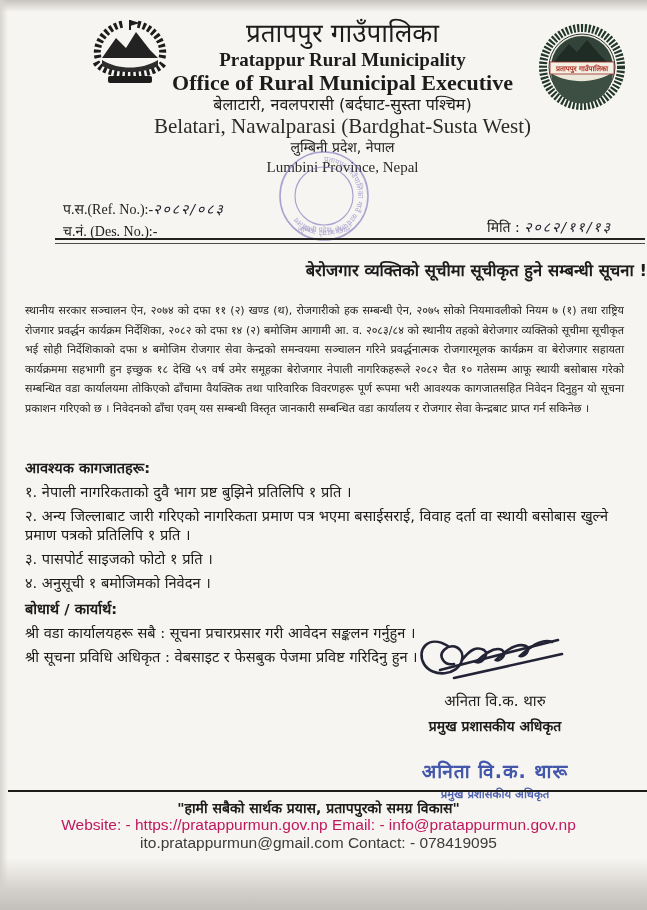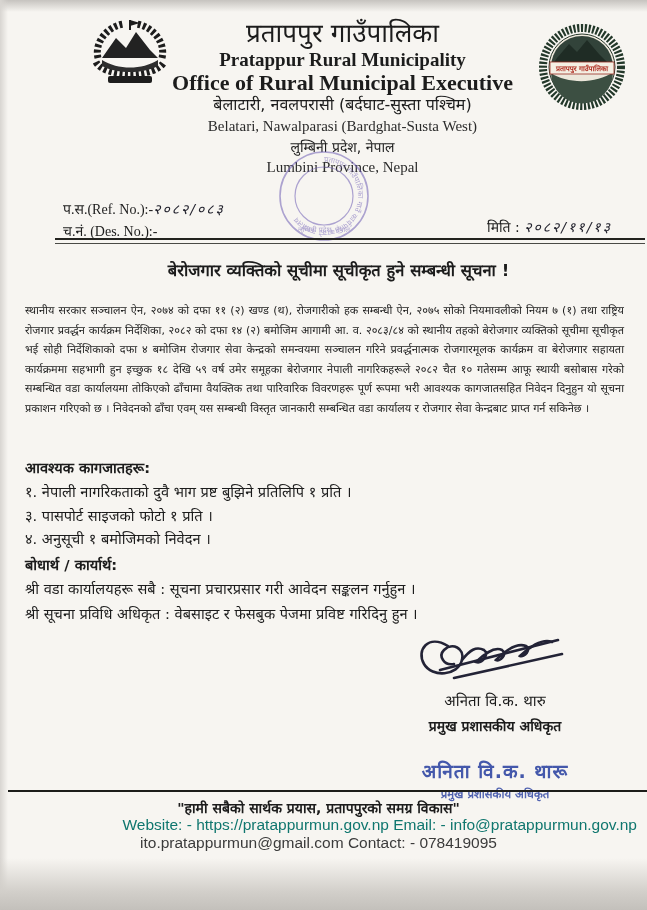--- a/index.html
+++ b/index.html
@@ -16,38 +16,38 @@
   .scan-edge-left{position:absolute;top:0;bottom:0;left:0;width:8px;
     background:linear-gradient(90deg,#d8d5d1,rgba(248,246,243,0));}
 
   
   .letterhead{position:absolute;top:18px;left:38px;right:0;text-align:center;line-height:1;}
   .np-title{font-size:26px;line-height:30px;font-weight:500;}
   .en-title{font-family:"Liberation Serif",serif;font-weight:700;font-size:19px;line-height:23px;}
   .np-office{font-size:30px;line-height:35px;font-weight:600;letter-spacing:1px;}
   .en-office{font-family:Liberation Serif, serif;font-weight:700;font-size:22px;line-height:23px;}
   .np-addr{font-size:16px;line-height:22px;}
-  .en-addr{font-family:"Liberation Serif",serif;font-size:15px;line-height:21px;color:#2b2b2b;}
+  .en-addr{font-family:"Liberation Serif",serif;font-size:21px;line-height:21px;color:#2b2b2b;}
   .np-prov{font-size:14px;line-height:20px;}
   .en-prov{font-family:"Liberation Serif",serif;font-size:15px;line-height:20px;color:#2b2b2b;}
 
   .emblem{position:absolute;left:84px;top:14px;width:92px;height:82px;}
   .seal{position:absolute;left:537px;top:24px;width:90px;height:86px;}
   .ink-stamp{position:absolute;left:276px;top:148px;width:96px;height:96px;opacity:.55;}
 
   
   .ref-row1{position:absolute;left:63px;top:199px;font-size:14px;}
   .ref-row2{position:absolute;left:63px;top:221px;font-size:14px;}
   .ref-label{font-family:"Liberation Serif",serif;font-size:14px;}
   .hand{font-style:italic;letter-spacing:2px;color:#23232e;font-size:14px;}
   .date-row{position:absolute;left:487px;top:217px;font-size:14px;white-space:nowrap;}
   .double-rule{position:absolute;left:55px;right:2px;top:238px;height:3px;
     border-top:2.5px solid #23231f;border-bottom:1.2px solid #4a4a46;}
 
-  .notice-title{position:absolute;left:30px;right:0;top:258px;margin:0;text-align:center;
+  .notice-title{position:absolute;left:30px;right:0;top:258px;margin:0;text-align:right;
     font-size:16.5px;font-weight:700;}
 
   .body-text{position:absolute;left:25px;right:23px;top:301px;margin:0;
     font-size:11px;line-height:19.6px;text-align:justify;}
 
   .lists{position:absolute;left:25px;right:23px;top:458px;font-size:14.6px;line-height:19.8px;}
   .docs-heading{font-weight:700;margin-bottom:4px;}
   .doc-item{margin-bottom:4px;}
   .cc-heading{font-weight:700;margin-top:6px;margin-bottom:4px;}
   .cc-line{margin-bottom:5px;}
@@ -56,22 +56,22 @@
   .sig-block{position:absolute;right:32px;top:616px;width:240px;text-align:center;}
   .sig-svg{display:block;margin:0 auto;width:170px;height:72px;}
   .sig-name{font-size:15px;margin-top:2px;}
   .sig-desg{font-size:14px;font-weight:600;margin-top:6px;}
   .stamp-name{font-size:19px;font-weight:700;margin-top:23px;color:#4458ab;letter-spacing:1px;}
   .stamp-desg{font-size:11.5px;font-weight:600;margin-top:2px;color:#5163b0;}
 
   
   .foot-rule{position:absolute;left:8px;right:0;top:790px;border-top:2.5px solid #1d1d1a;}
   .slogan{position:absolute;left:0;right:10px;top:798px;text-align:center;font-size:14px;font-weight:600;}
-  .web-line{position:absolute;left:0;right:10px;top:816px;text-align:right;
-    font-family:"Liberation Sans",sans-serif;font-size:15.5px;color:#0f766e;}
+  .web-line{position:absolute;left:0;right:10px;top:816px;text-align:center;
+    font-family:"Liberation Sans",sans-serif;font-size:15.5px;color:#be185d;}
   .contact-line{position:absolute;left:0;right:10px;top:834px;text-align:center;
     font-family:"Liberation Sans",sans-serif;font-size:15.5px;color:#3b3b3b;}
 </style>
 </head>
 <body>
 
 <div class="page">
   <div class="scan-edge-top"></div>
   <div class="scan-edge-left"></div>
   <div class="scan-edge-bottom"></div>
@@ -138,20 +138,21 @@
     <span class="hand">२०८२/११/१३</span>
   </div>
   <div class="double-rule"></div>
 
   <h1 class="notice-title">बेरोजगार व्यक्तिको सूचीमा सूचीकृत हुने सम्बन्धी सूचना !</h1>
   <p class="body-text">स्थानीय सरकार सञ्चालन ऐन, २०७४ को दफा ११ (२) खण्ड (थ), रोजगारीको हक सम्बन्धी ऐन, २०७५ सोको नियमावलीको नियम ७ (१) तथा राष्ट्रिय रोजगार प्रवर्द्धन कार्यक्रम निर्देशिका, २०८२ को दफा १४ (२) बमोजिम आगामी आ. व. २०८३/८४ को स्थानीय तहको बेरोजगार व्यक्तिको सूचीमा सूचीकृत भई सोही निर्देशिकाको दफा ४ बमोजिम रोजगार सेवा केन्द्रको समन्वयमा सञ्चालन गरिने प्रवर्द्धनात्मक रोजगारमूलक कार्यक्रम वा बेरोजगार सहायता कार्यक्रममा सहभागी हुन इच्छुक १८ देखि ५९ वर्ष उमेर समूहका बेरोजगार नेपाली नागरिकहरूले २०८२ चैत १० गतेसम्म आफू स्थायी बसोबास गरेको सम्बन्धित वडा कार्यालयमा तोकिएको ढाँचामा वैयक्तिक तथा पारिवारिक विवरणहरू पूर्ण रूपमा भरी आवश्यक कागजातसहित निवेदन दिनुहुन यो सूचना प्रकाशन गरिएको छ । निवेदनको ढाँचा एवम् यस सम्बन्धी विस्तृत जानकारी सम्बन्धित वडा कार्यालय र रोजगार सेवा केन्द्रबाट प्राप्त गर्न सकिनेछ ।</p>
 
   <div class="lists">
     <div class="docs-heading">आवश्यक कागजातहरू:</div>
     <div class="doc-item">१. नेपाली नागरिकताको दुवै भाग प्रष्ट बुझिने प्रतिलिपि १ प्रति ।</div>
+    <div class="doc-item">२. अन्य जिल्लाबाट जारी गरिएको नागरिकता प्रमाण पत्र भएमा बसाईसराई, विवाह दर्ता वा स्थायी बसोबास खुल्ने प्रमाण पत्रको प्रतिलिपि १ प्रति ।</div>
     <div class="doc-item">३. पासपोर्ट साइजको फोटो १ प्रति ।</div>
     <div class="doc-item">४. अनुसूची १ बमोजिमको निवेदन ।</div>
     <div class="cc-heading">बोधार्थ / कार्यार्थ:</div>
     <div class="cc-line">श्री वडा कार्यालयहरू सबै : सूचना प्रचारप्रसार गरी आवेदन सङ्कलन गर्नुहुन ।</div>
     <div class="cc-line">श्री सूचना प्रविधि अधिकृत : वेबसाइट र फेसबुक पेजमा प्रविष्ट गरिदिनु हुन ।</div>
   </div>
 
   <div class="sig-block">
     <svg class="sig-svg" viewBox="0 0 170 72">
       <g fill="none" stroke="#232336" stroke-width="2.6" stroke-linecap="round">

